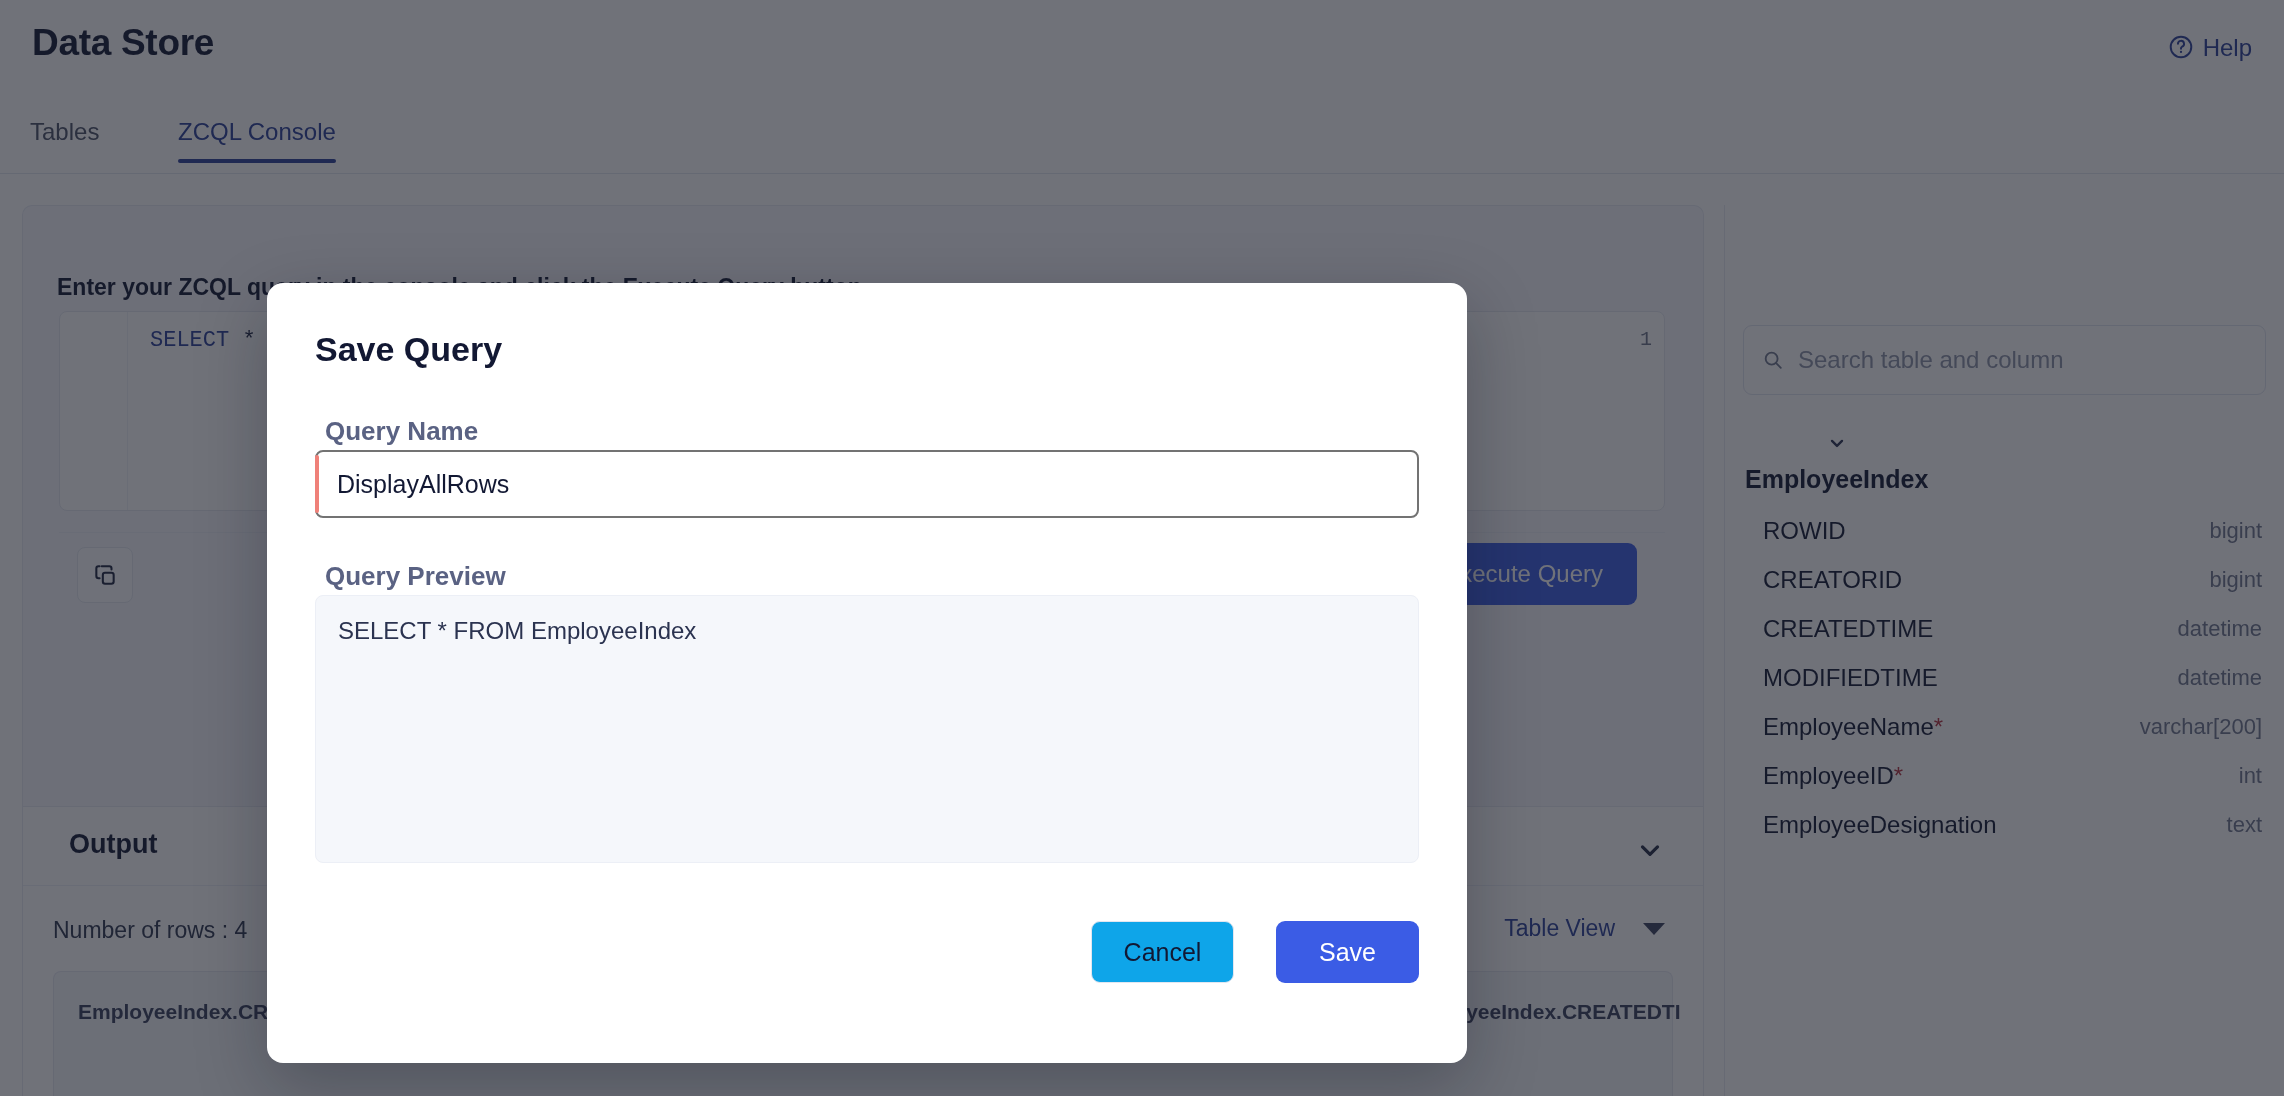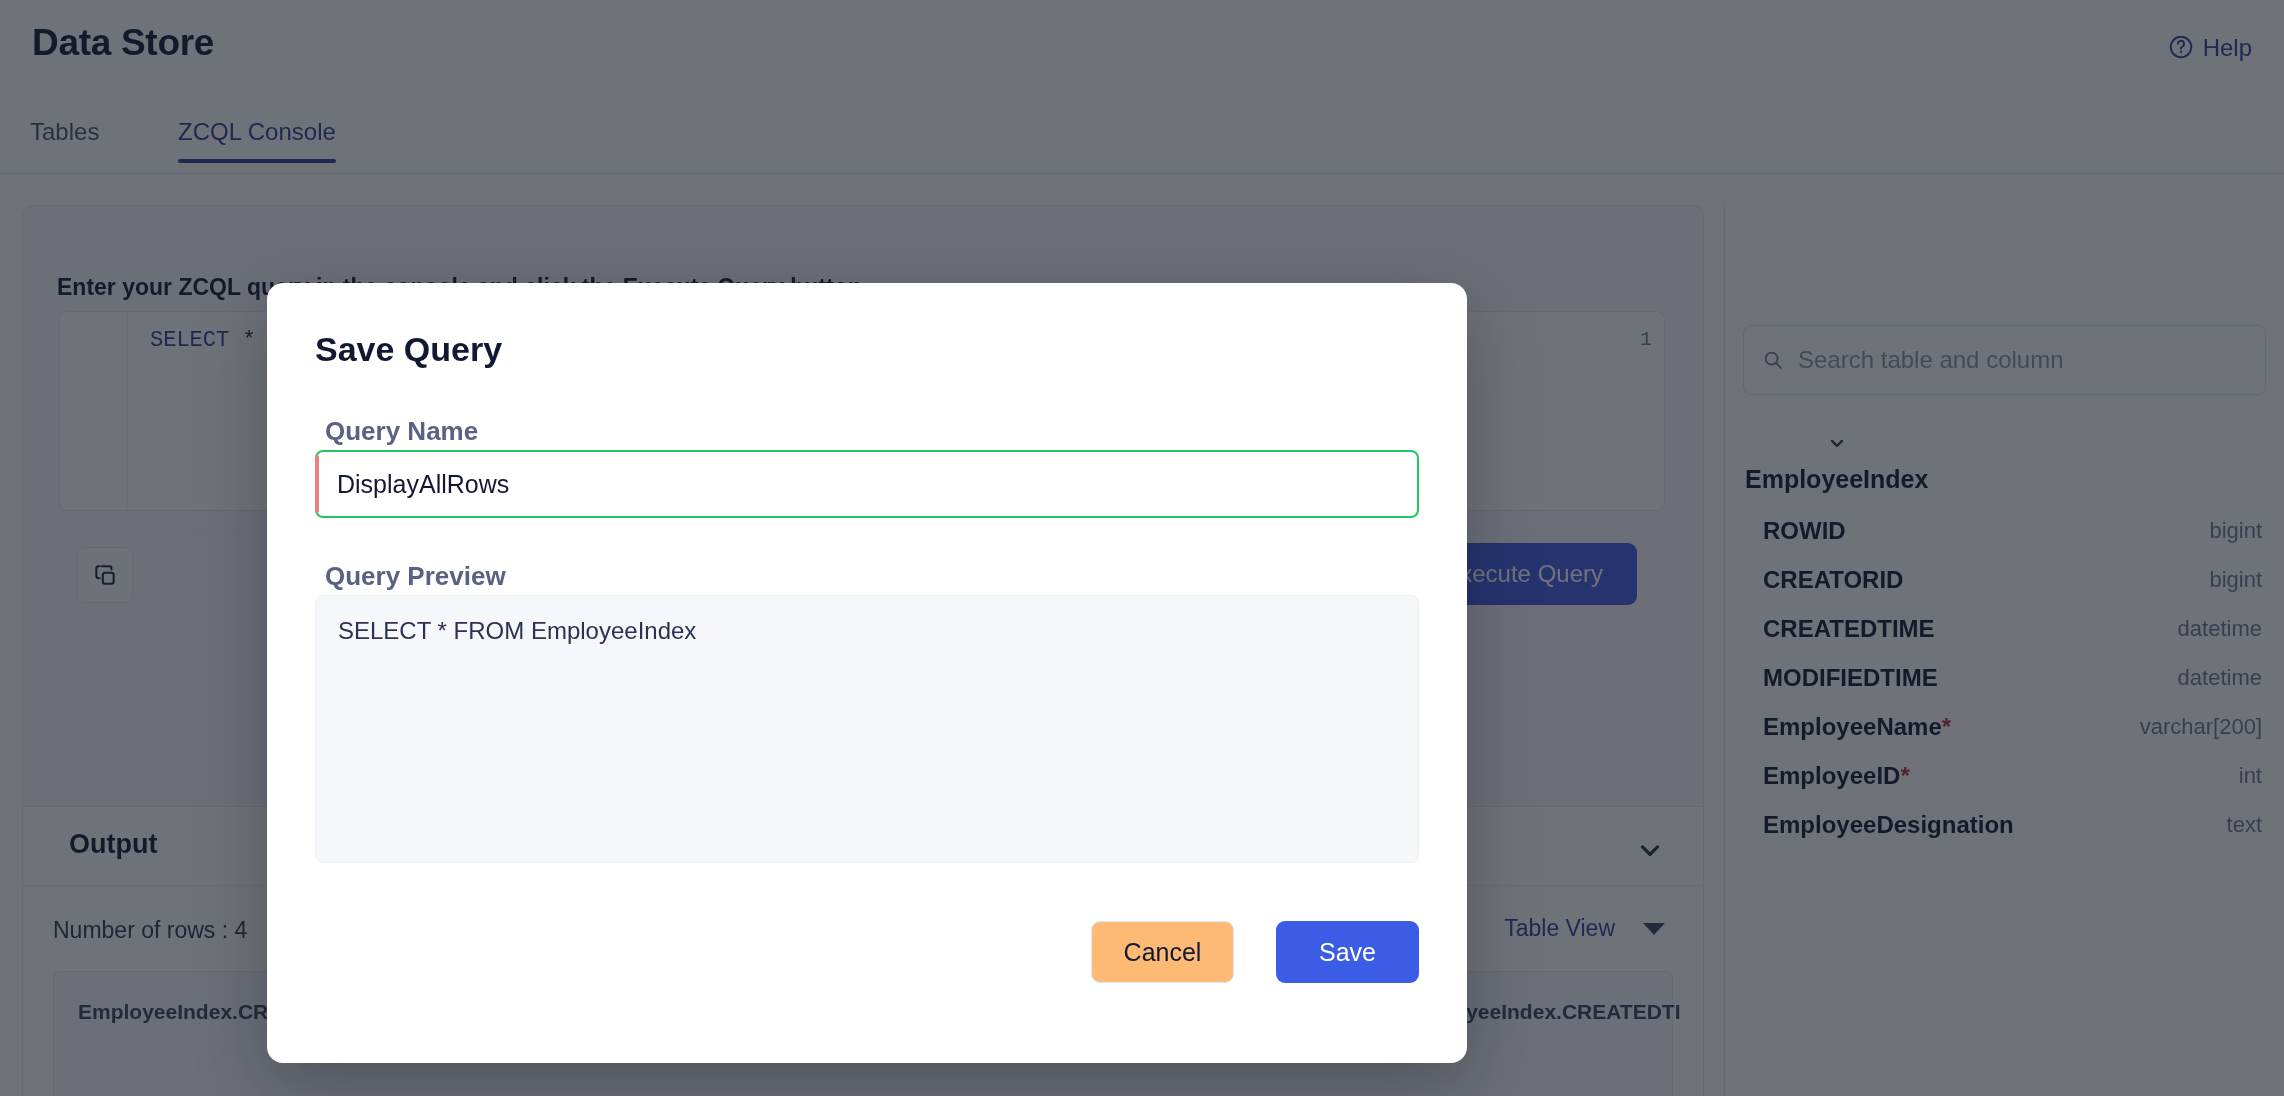--- a/index.html
+++ b/index.html
@@ -327,21 +327,21 @@
   .col-row {
     position: absolute;
     left: 38px;
     right: 22px;
     height: 28px;
     display: flex;
     align-items: center;
     justify-content: space-between;
     cursor: pointer;
   }
-  .col-name { font-size: 24px; color: #121833; white-space: nowrap; font-weight: bold; }
+  .col-name { font-size: 24px; color: #121833; white-space: nowrap; }
   .col-name .req { color: #b3323f; }
   .col-type { font-size: 22px; color: #6f768e; white-space: nowrap; }
 
   
   #dim-overlay {
     position: absolute;
     inset: 0;
     background: rgba(25, 28, 38, 0.62);
   }
 
@@ -377,21 +377,21 @@
   .name-input-wrap {
     position: absolute;
     left: 48px;
     top: 167px;
     width: 1104px;
     height: 68px;
   }
   .name-input {
     position: absolute;
     inset: 0;
-    border: 2px solid #22c55e;
+    border: 2px solid #737373;
     border-radius: 8px;
     font-size: 25px;
     color: #121833;
     padding: 0 20px;
     outline: none;
     font-family: inherit;
     background: #ffffff;
   }
   .req-bar {
     position: absolute;
@@ -433,21 +433,21 @@
   .btn {
     height: 62px;
     border-radius: 9px;
     font-size: 25px;
     font-family: inherit;
     cursor: pointer;
     border: none;
   }
   .btn-cancel {
     width: 143px;
-    background: #fdba74;
+    background: #0ea5e9;
     border: 1px solid #e2e6f0;
     color: #121833;
   }
   .btn-save {
     width: 143px;
     background: #3b5ce5;
     color: #ffffff;
   }
 </style>
 </head>

